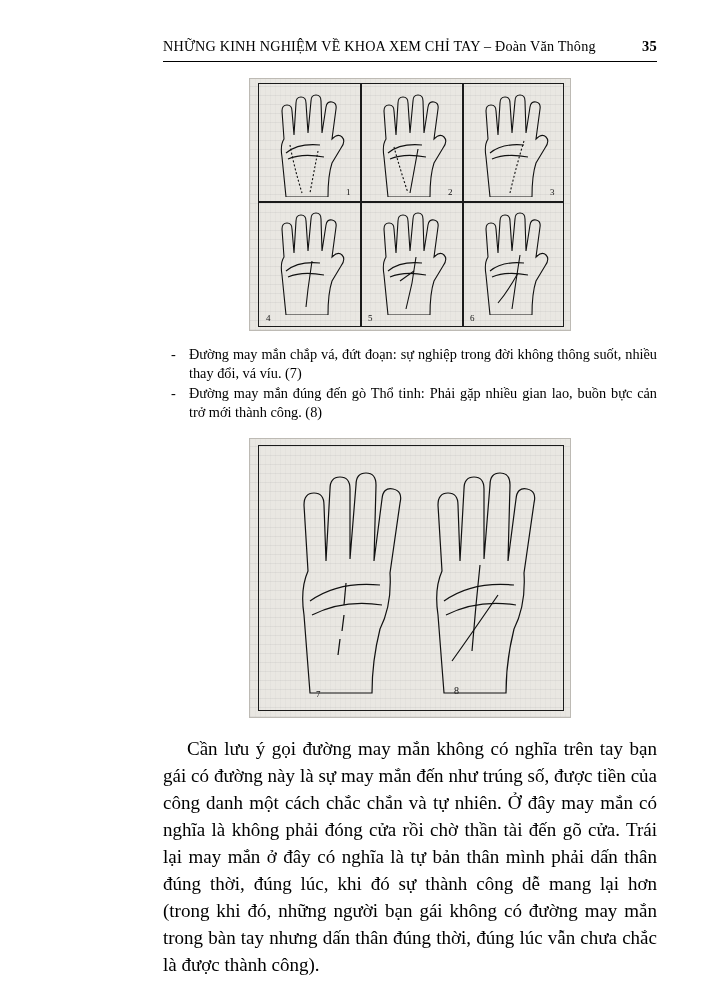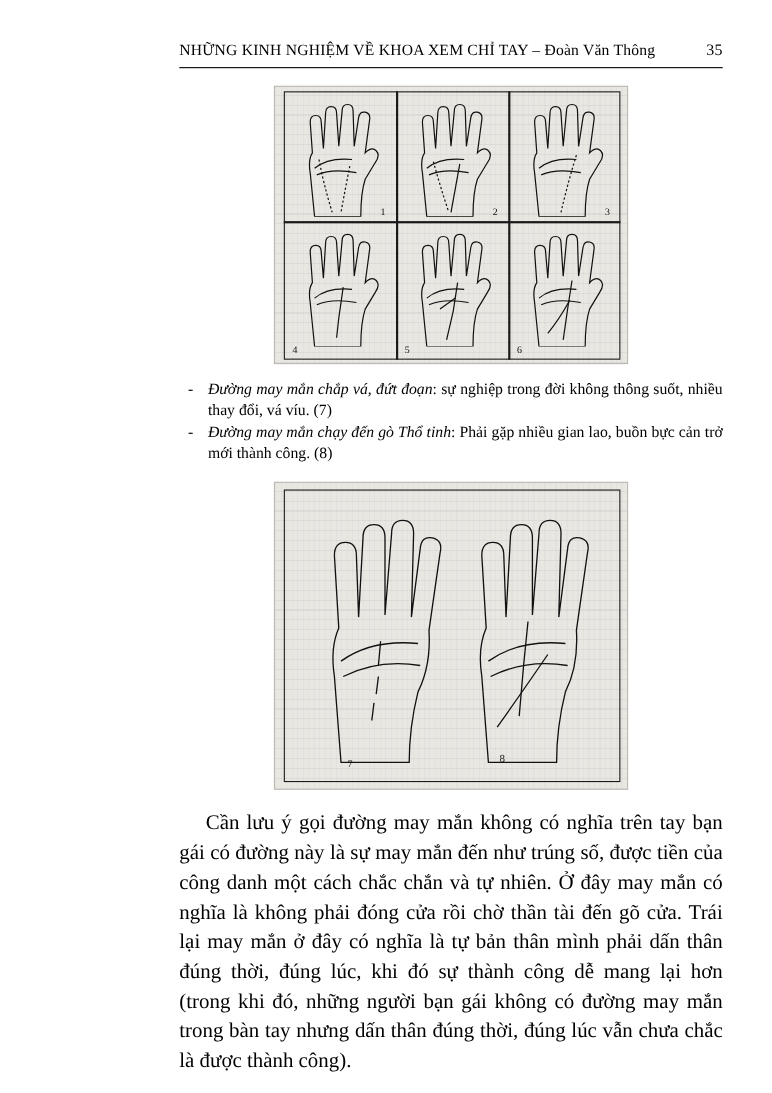--- a/index.html
+++ b/index.html
@@ -39,20 +39,21 @@
     font-size: 14.2px;
     letter-spacing: 0.2px;
     padding-bottom: 4px;
   }
   .header-title {
     white-space: nowrap;
   }
   .header-page {
     font-size: 14.5px;
     padding-left: 10px;
+    font-weight: bold;
   }
   .header-rule {
     border-bottom: 1.1px solid #000;
     width: 100%;
     margin-top: 2px;
   }
 
   
   .figure {
     margin: 0 auto;
@@ -113,21 +114,21 @@
     width: 26px;
     flex: 0 0 26px;
     text-align: left;
     padding-left: 8px;
     box-sizing: border-box;
   }
   .bullet-text {
     flex: 1 1 auto;
     text-align: justify;
   }
-  .it { font-style: italic; }
+  .it { }
 
   
   .para {
     margin-top: 18px;
     font-size: 19px;
     line-height: 1.42;
     text-align: justify;
     text-indent: 24px;
   }
 
@@ -217,21 +218,21 @@
       <span class="cell-label" style="left:220px; top:234px;">6</span>
     </div>
 
     <div class="bullets">
       <div class="bullet-row">
         <span class="bullet-dash">-</span>
         <span class="bullet-text"><span class="it">Đường may mắn chắp vá, đứt đoạn</span><span>: sự nghiệp trong đời không thông suốt, nhiều thay đổi, vá víu. (7)</span></span>
       </div>
       <div class="bullet-row">
         <span class="bullet-dash">-</span>
-        <span class="bullet-text"><span class="it">Đường may mắn chạy đến gò Thổ tinh</span><span>: Phải gặp nhiều gian lao, buồn bực cản trở mới thành công. (8)</span></span>
+        <span class="bullet-text"><span class="it">Đường may mắn đúng đến gò Thổ tinh</span><span>: Phải gặp nhiều gian lao, buồn bực cản trở mới thành công. (8)</span></span>
       </div>
     </div>
 
     <div class="figure fig2">
       <div class="scan-noise"></div>
       <div class="fig-inner-border" style="left:8px; top:6px; width:306px; height:266px;"></div>
 
       <svg class="hand-svg" style="left:30px; top:26px;" width="130" height="230" viewBox="0 0 130 230">
         <g fill="none" stroke="#111" stroke-width="1.2">
           <path d="M30 228 L24 150 Q20 124 28 106 L24 40 Q24 28 34 28 Q44 28 44 40 L46 96 L50 24 Q50 12 60 12 Q70 12 70 24 L70 94 L76 20 Q76 8 86 8 Q96 8 96 20 L94 96 L102 34 Q103 22 113 24 Q123 26 120 38 L110 108 Q112 140 100 164 Q92 196 92 228 Z"></path>

